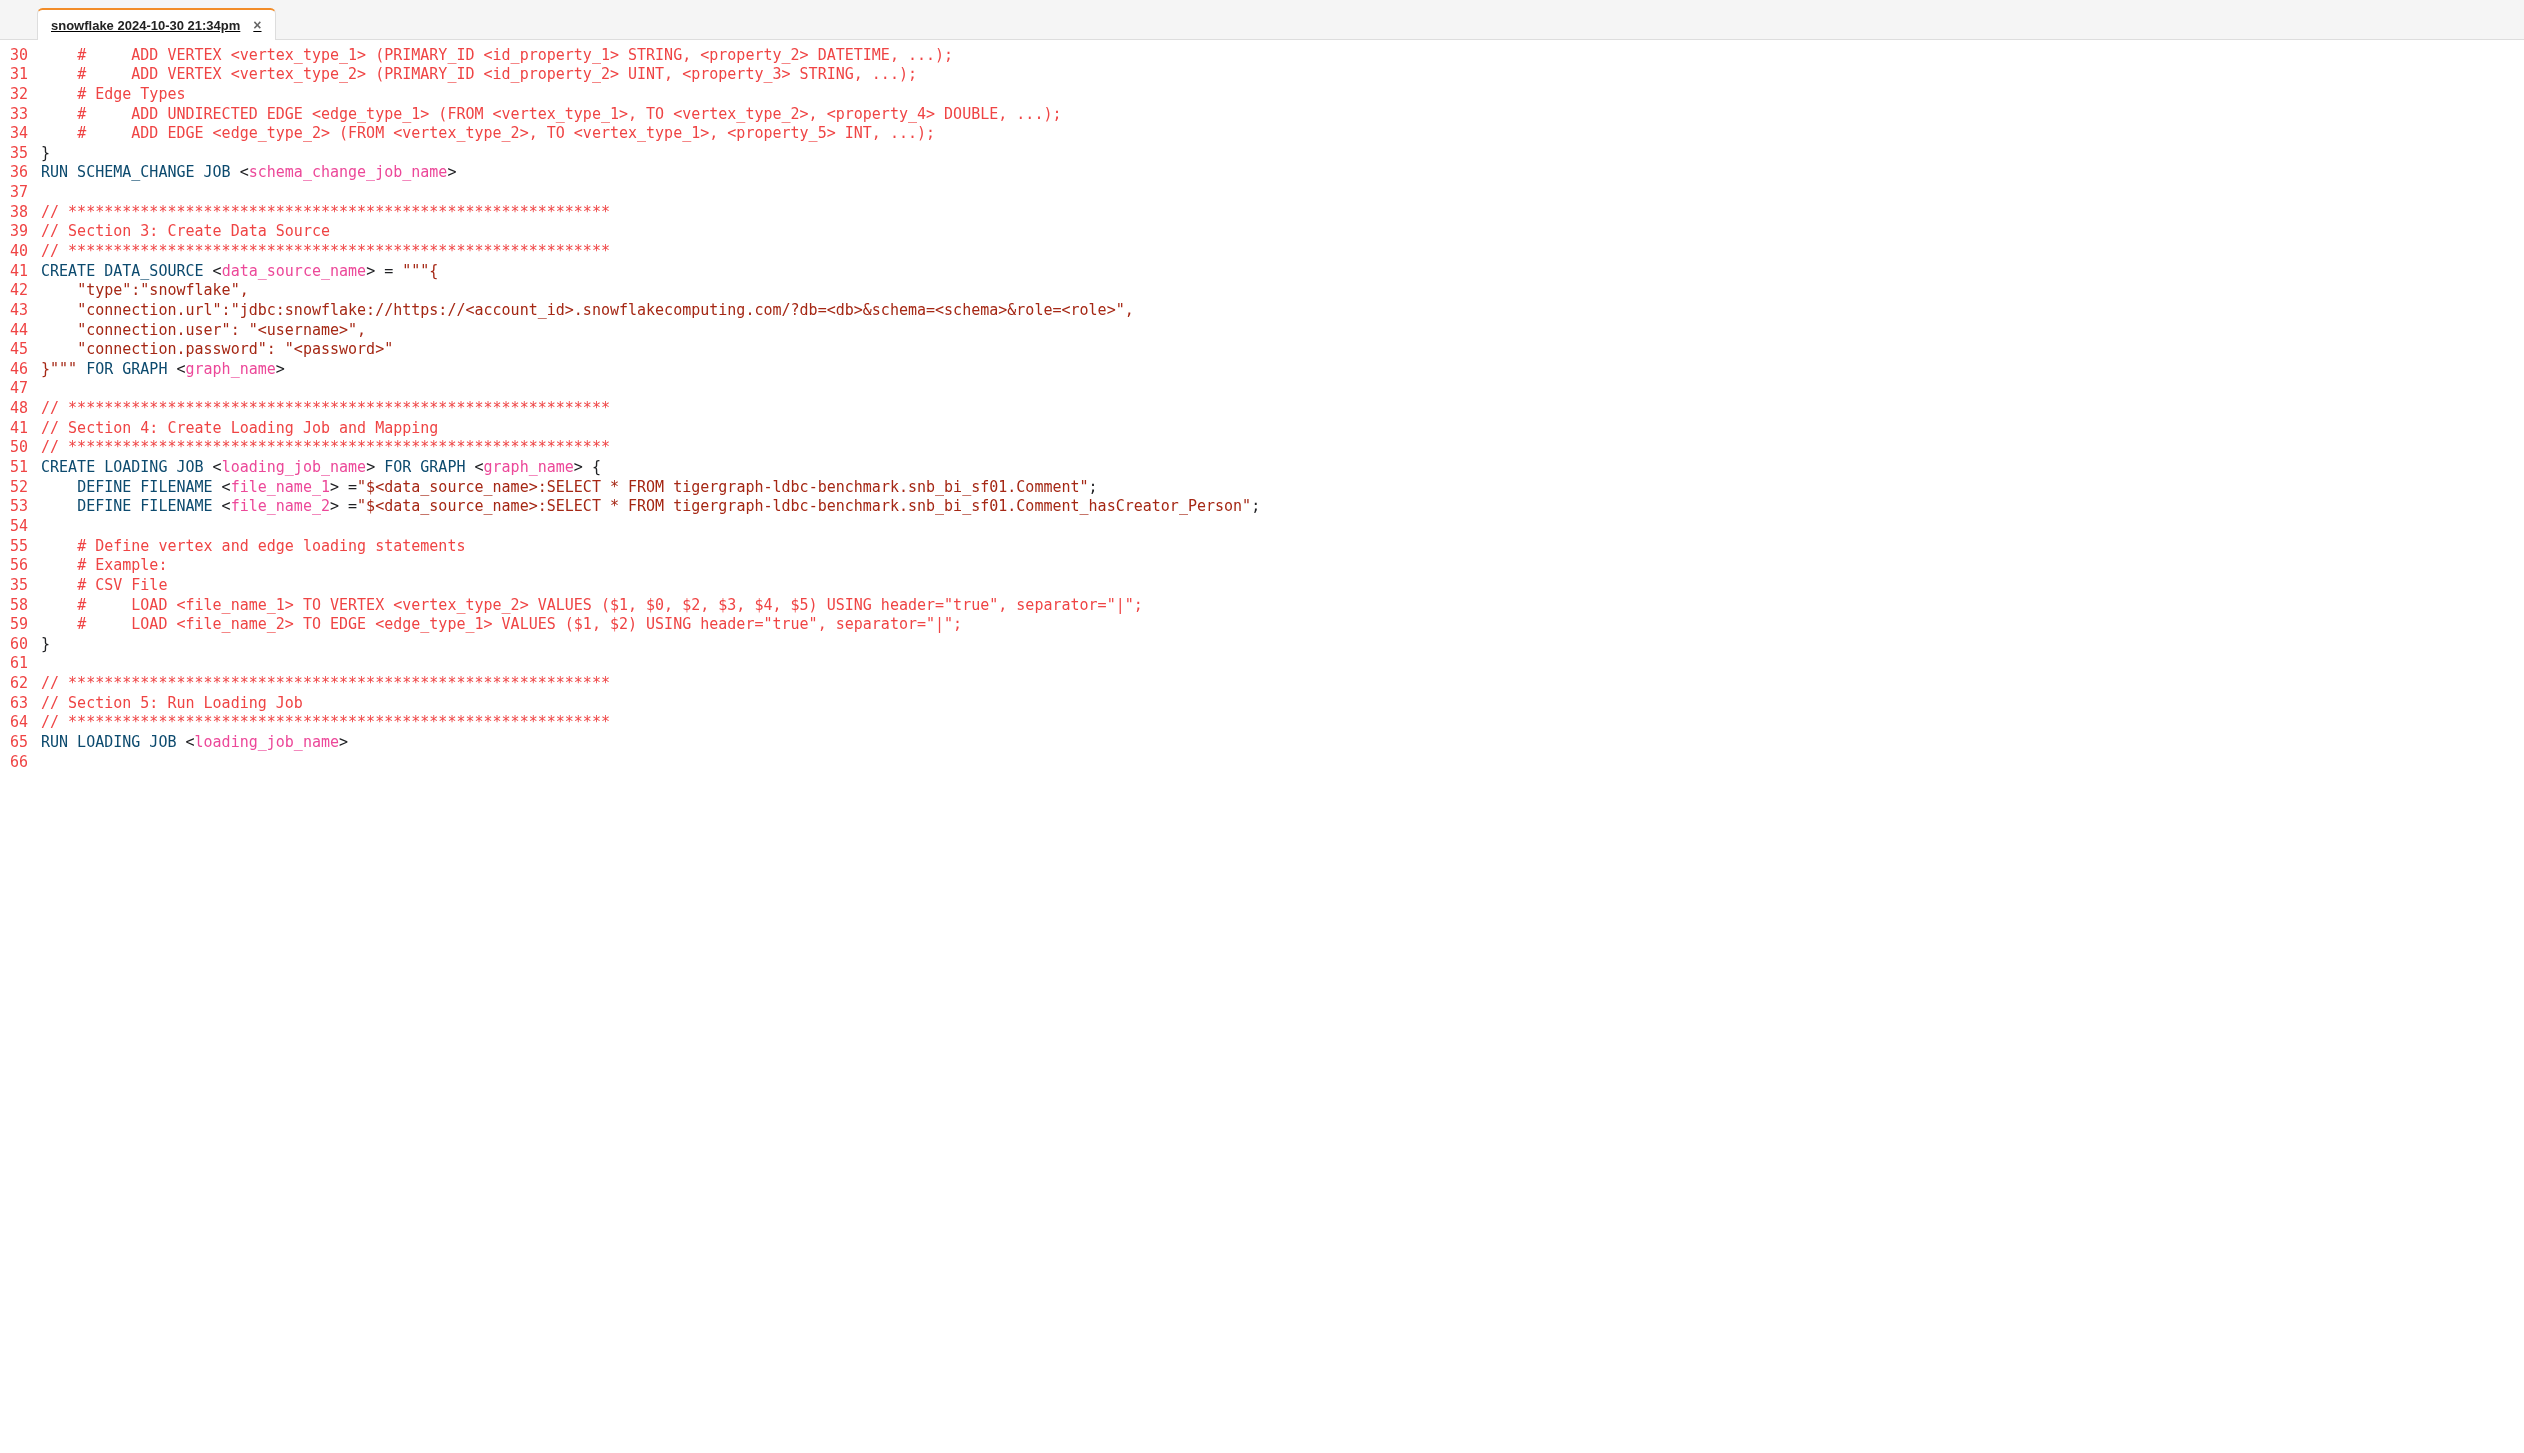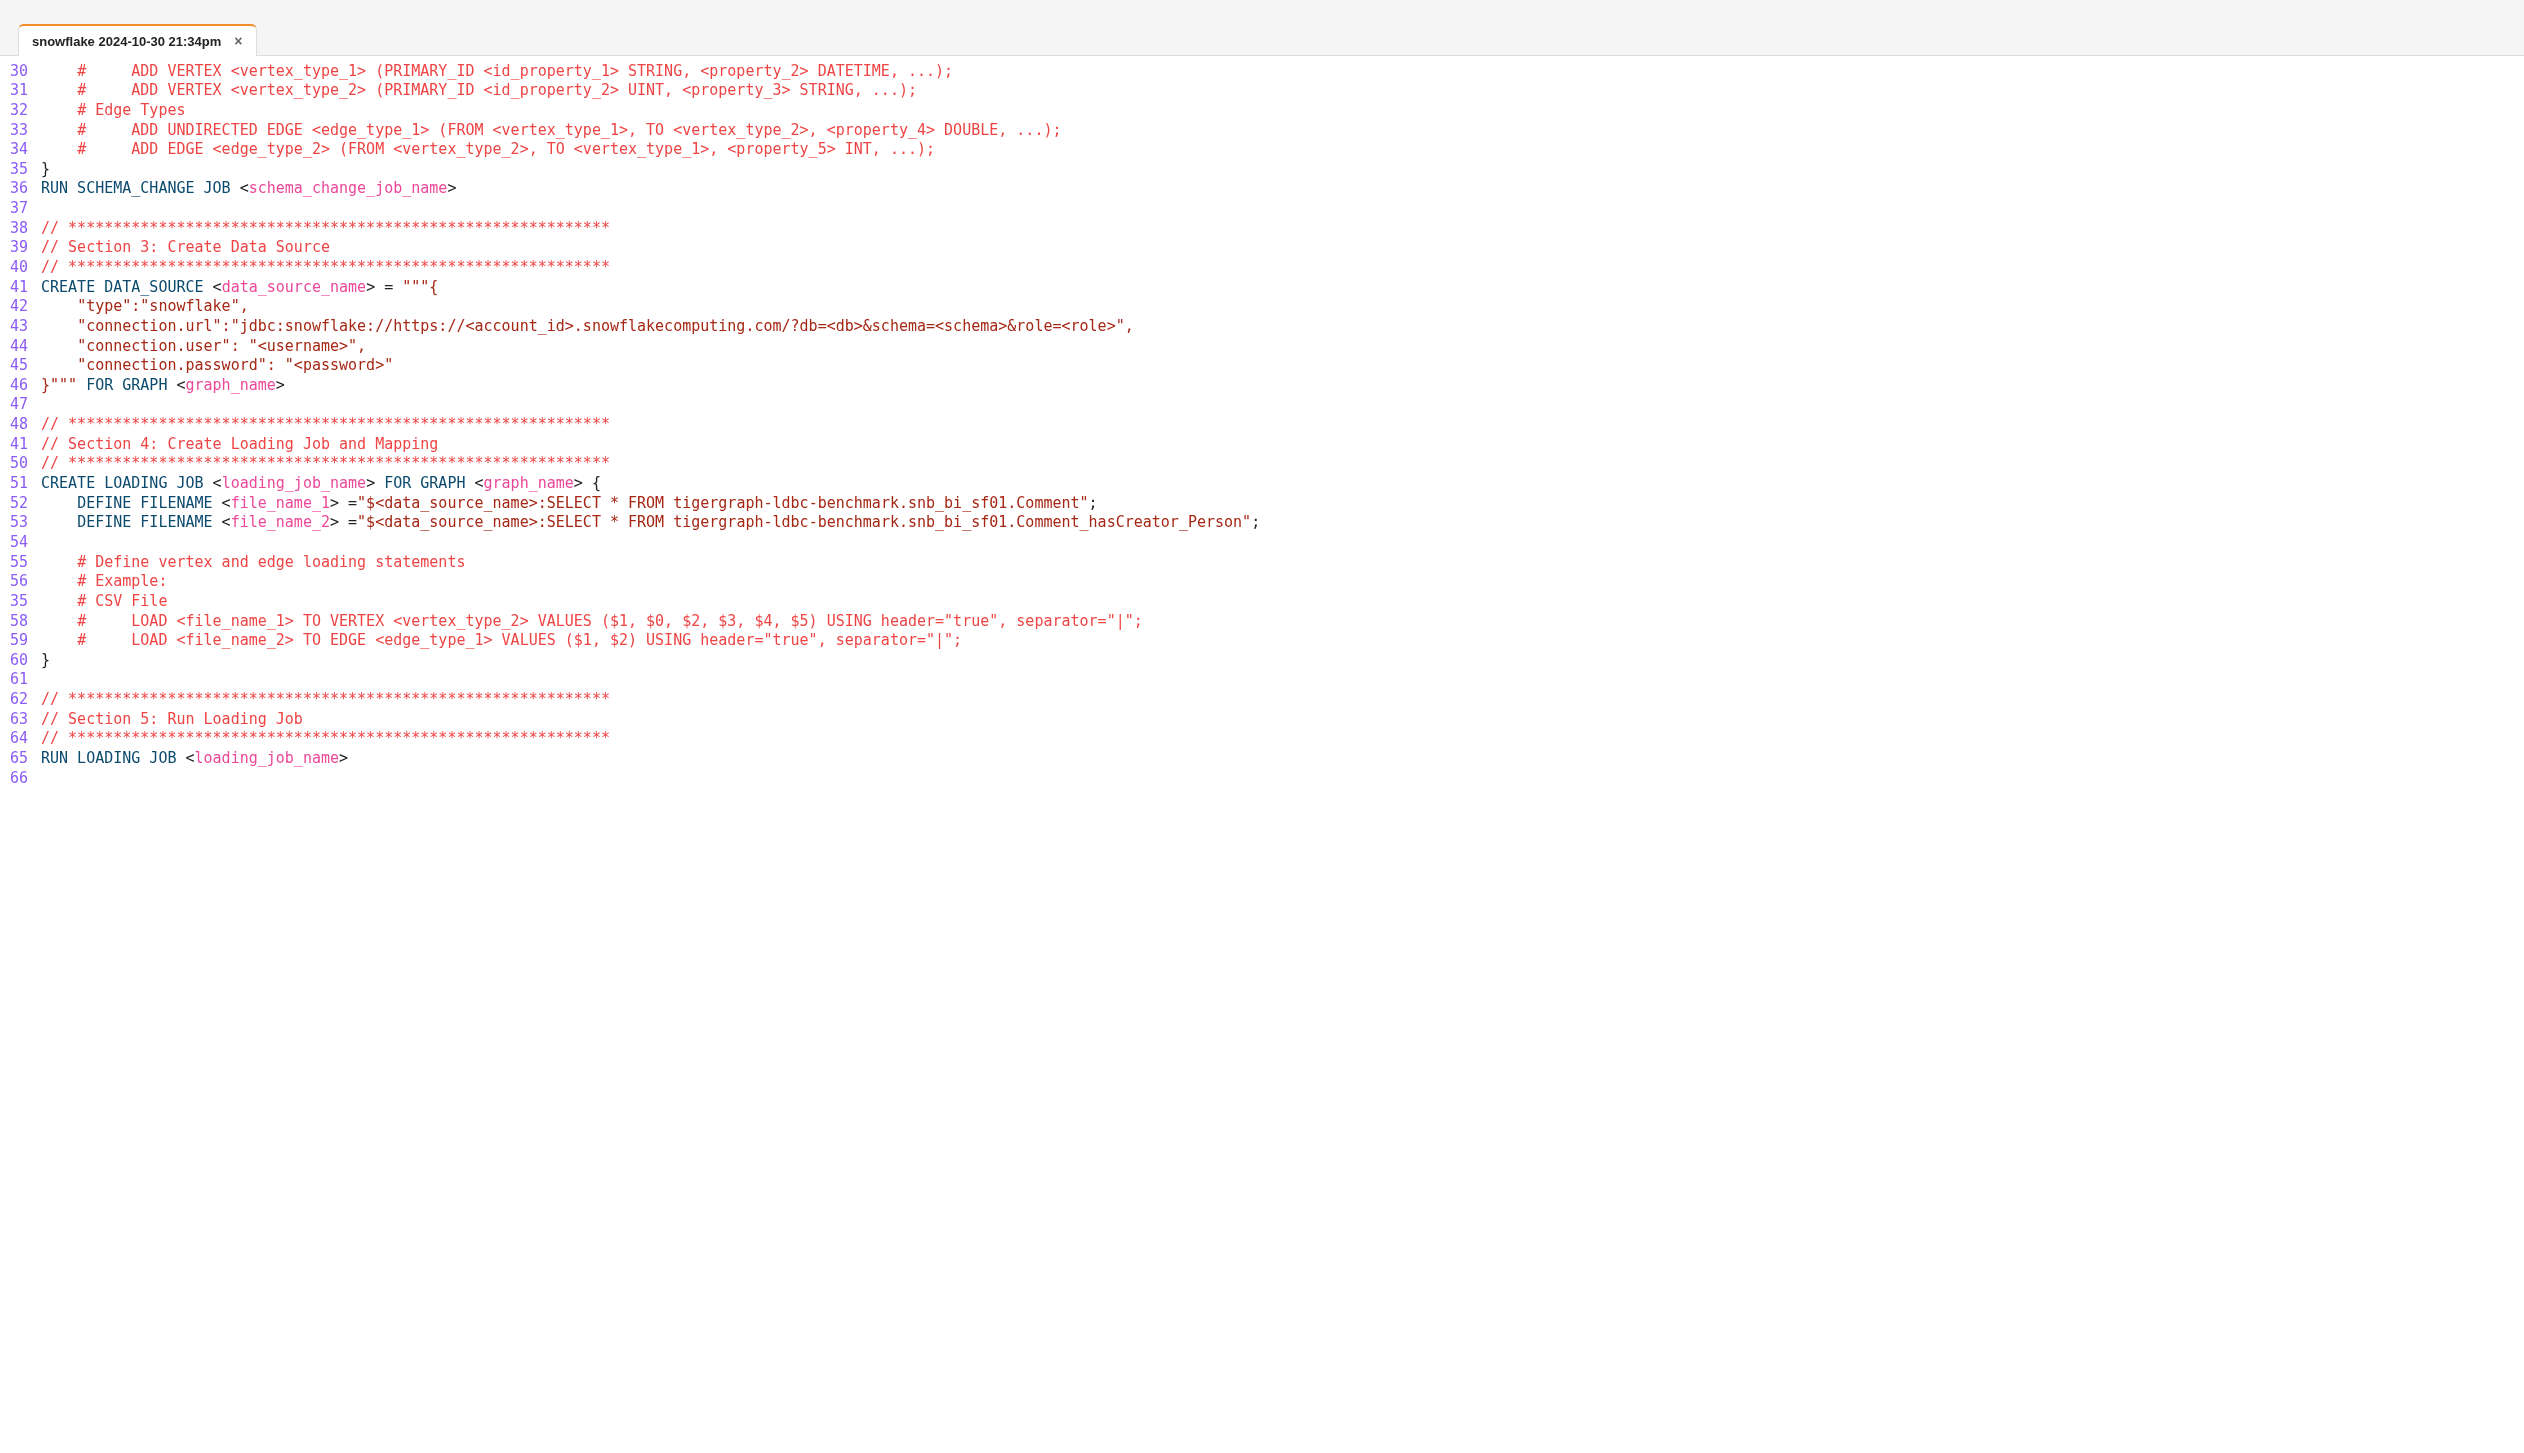--- a/index.html
+++ b/index.html
@@ -2,26 +2,27 @@
 <html style="font-size:15px"><head>
 <meta charset="utf-8">
 <style>
   * { margin: 0; padding: 0; box-sizing: border-box; }
   body {
     font-family: -apple-system, BlinkMacSystemFont, "Segoe UI", sans-serif;
     background: #fff;
     overflow: hidden;
   }
   .tab-bar {
-    height: 56px;
+    height: 40px;
     background: #f5f5f5;
     border-bottom: 0.9px solid #ddd;
     display: flex;
     align-items: flex-end;
-    padding-left: 18px;
+    padding-left: 37px;
+    text-decoration: underline;
   }
   .tab {
     background: #fff;
     border: 0.9px solid #ddd;
     border-bottom: none;
     border-top: 2.8px solid #f28c28;
     border-radius: 5.6px 5.6px 0 0;
     padding: 7.4px 13px;
     display: flex;
     align-items: center;
@@ -41,21 +42,21 @@
   .editor {
     display: flex;
     font-family: "Menlo", "Consolas", "Monaco", monospace;
     font-size: 15px;
     line-height: 1.31;
     padding-top: 5.6px;
   }
   .gutter {
     width: 41px;
     text-align: right;
-    color: #8b5cf6;
+    color: #ef4444;
     user-select: none;
     padding-right: 13px;
     flex-shrink: 0;
   }
   .gutter div { white-space: pre; }
   .code {
     flex: 1;
     white-space: pre;
     overflow-x: auto;
     color: #202124;

